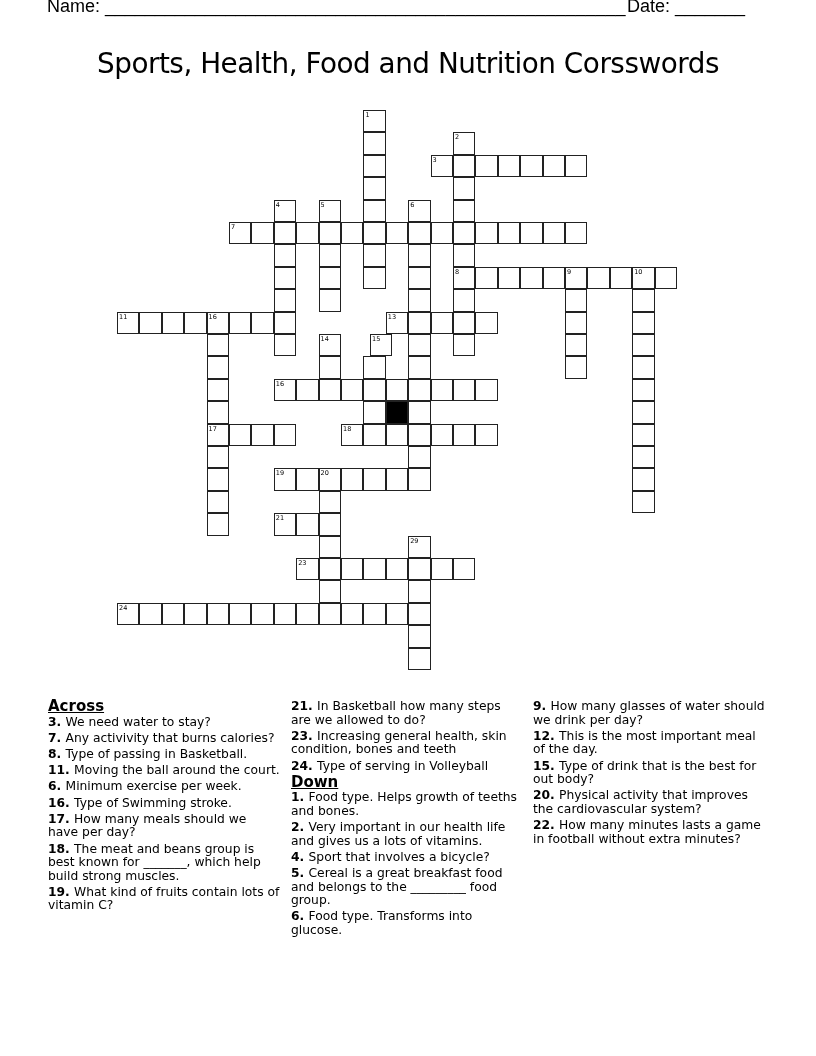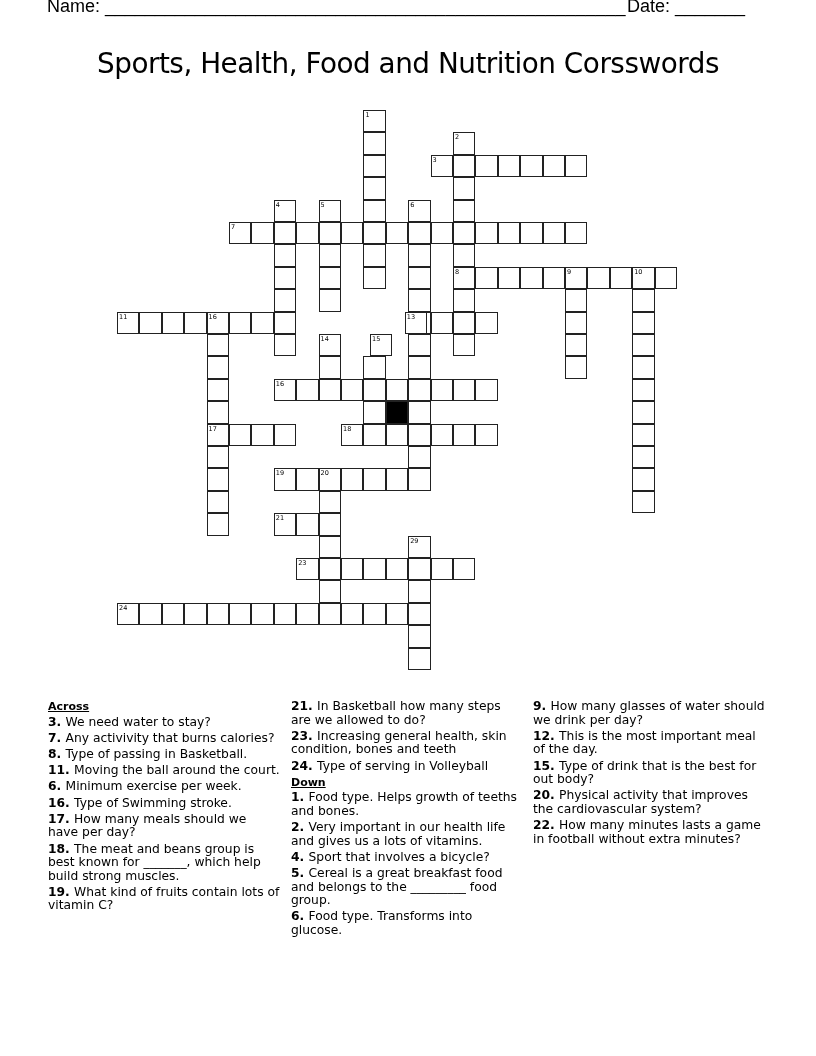--- a/index.html
+++ b/index.html
@@ -4,21 +4,21 @@
 <style>
   body { margin:0; background:#fff; }
   .page { position:relative; width:816px; height:1056px; background:#fff; overflow:hidden; font-family:"DejaVu Sans", sans-serif; color:#000; }
   .hdr { position:absolute; top:-4px; font-family:"Liberation Sans", sans-serif; font-size:18px; }
   .title { position:absolute; top:46px; left:0; width:816px; text-align:center; font-family:"DejaVu Sans", sans-serif; font-size:29px; letter-spacing:-0.5px; transform:scaleX(0.96); }
   .grid { position:absolute; left:0; top:0; width:816px; height:700px; }
   .cell { position:absolute; width:22.4px; height:22.4px; box-sizing:border-box; border:1px solid #222; background:#fff; }
   .cell.black { background:#000; }
   .num { position:absolute; top:0; left:1px; font-size:6.5px; line-height:8px; font-family:"DejaVu Sans", sans-serif; }
   .col { position:absolute; top:700px; width:232px; font-size:12.3px; line-height:13.6px; }
-  .heading { text-decoration:underline; font-weight:bold; font-size:11px; margin-bottom:2px; }
+  .heading { text-decoration:underline; font-weight:bold; font-size:15px; margin-bottom:2px; }
   .clue { margin-bottom:2.6px; }
   .clue b { font-weight:bold; }
 </style>
 </head>
 <body>
 
 <div class="page">
   <div class="hdr" style="left:47px;">Name: ____________________________________________________</div>
   <div class="hdr" style="left:627px;">Date: _______</div>
   <div class="title">Sports, Health, Food and Nutrition Corsswords</div>
@@ -142,21 +142,21 @@
       <div class="cell" style="left: 206.6px; top: 356.4px;"></div>
       <div class="cell" style="left: 206.6px; top: 378.8px;"></div>
       <div class="cell" style="left: 206.6px; top: 401.2px;"></div>
       <div class="cell" style="left: 206.6px; top: 423.6px;">
         <span class="num">17</span>
       </div>
       <div class="cell" style="left: 206.6px; top: 446px;"></div>
       <div class="cell" style="left: 206.6px; top: 468.4px;"></div>
       <div class="cell" style="left: 206.6px; top: 490.8px;"></div>
       <div class="cell" style="left: 206.6px; top: 513.2px;"></div>
-      <div class="cell" style="left: 385.8px; top: 311.6px; margin-left: 19px;">
+      <div class="cell" style="left: 385.8px; top: 311.6px;">
         <span class="num">13</span>
       </div>
       <div class="cell" style="left: 430.6px; top: 311.6px;"></div>
       <div class="cell" style="left: 475.4px; top: 311.6px;"></div>
       <div class="cell" style="left: 318.6px; top: 334px;">
         <span class="num">14</span>
       </div>
       <div class="cell" style="left: 318.6px; top: 356.4px;"></div>
       <div class="cell" style="left: 318.6px; top: 378.8px;"></div>
       <div class="cell" style="left: 370px; top: 334px;">

